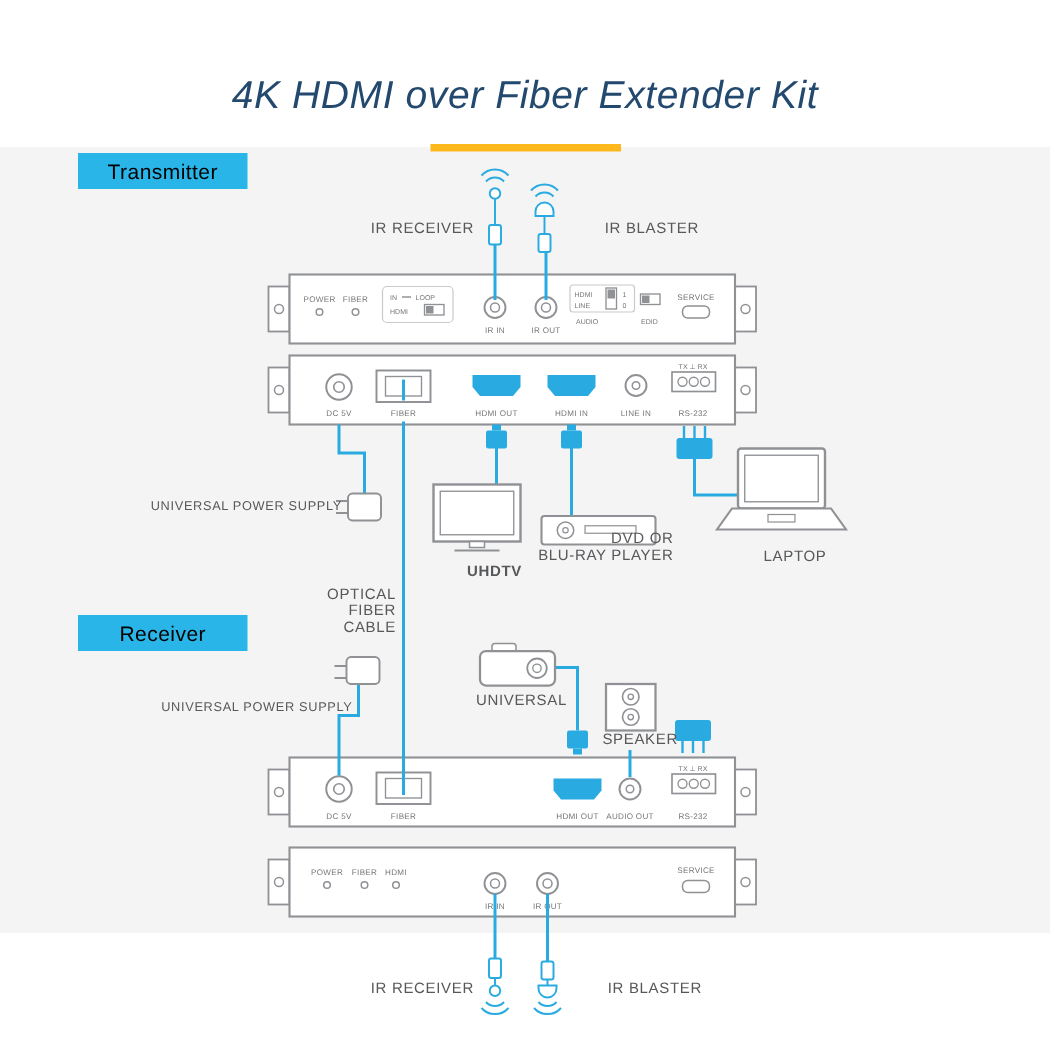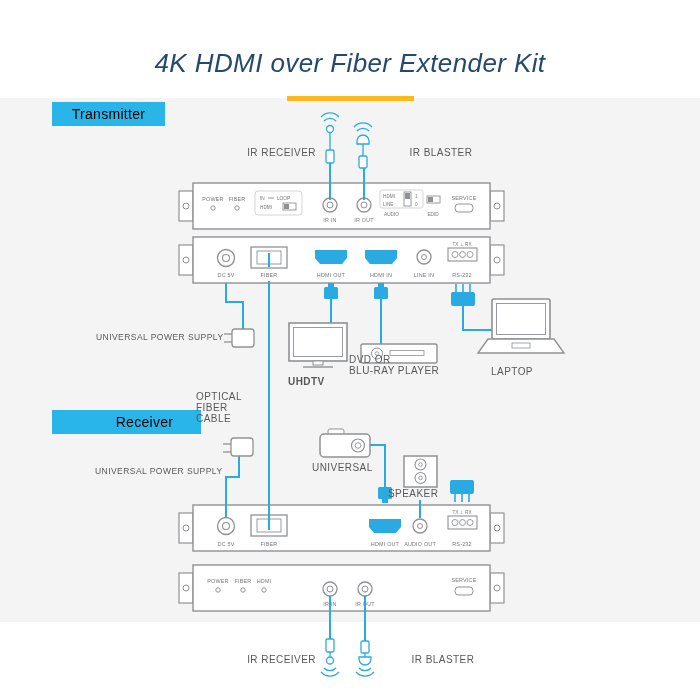--- a/index.html
+++ b/index.html
@@ -3,23 +3,23 @@
 <meta charset="utf-8">
 <style>
   html,body{margin:0;padding:0;}
   body{width:700px;height:700px;background:#ffffff;font-family:"Liberation Sans",sans-serif;}
   .stage{position:relative;width:700px;height:700px;overflow:hidden;background:#ffffff;}
   .bg{position:absolute;left:0;top:98px;width:700px;height:524px;background:#f4f4f4;}
   .title{position:absolute;left:0;top:48px;width:700px;text-align:center;font-size:26px;font-weight:500;color:#24496f;letter-spacing:.4px;font-style:italic;}
   .accent{position:absolute;left:287px;top:96px;width:127px;height:5px;background:#ffb81c;}
   .badge{position:absolute;left:52px;width:113px;height:24px;background:#29b5e8;color:#000000;font-size:14px;line-height:24px;text-align:center;letter-spacing:.3px;}
   .badge.tx{top:102px;}
-  .badge.rx{top:410px;padding-left:36px;}
+  .badge.rx{top:410px;}
   .lbl{position:absolute;font-size:10px;line-height:11px;color:#57585a;letter-spacing:.45px;}
-  .c{text-align:left;} .r{text-align:right;} .l{text-align:center;margin-left:20px;}
+  .c{text-align:right;} .r{text-align:right;} .l{text-align:right;}
   svg.layer{position:absolute;left:0;top:0;width:700px;height:700px;}
   svg text{font-family:"Liberation Sans",sans-serif;}
   .pt{font-size:5.4px;fill:#76777a;letter-spacing:.2px;}
   .ps{font-size:4.7px;fill:#76777a;}
 </style>
 </head>
 <body>
 
 <div class="stage">
   <div class="bg"></div>

